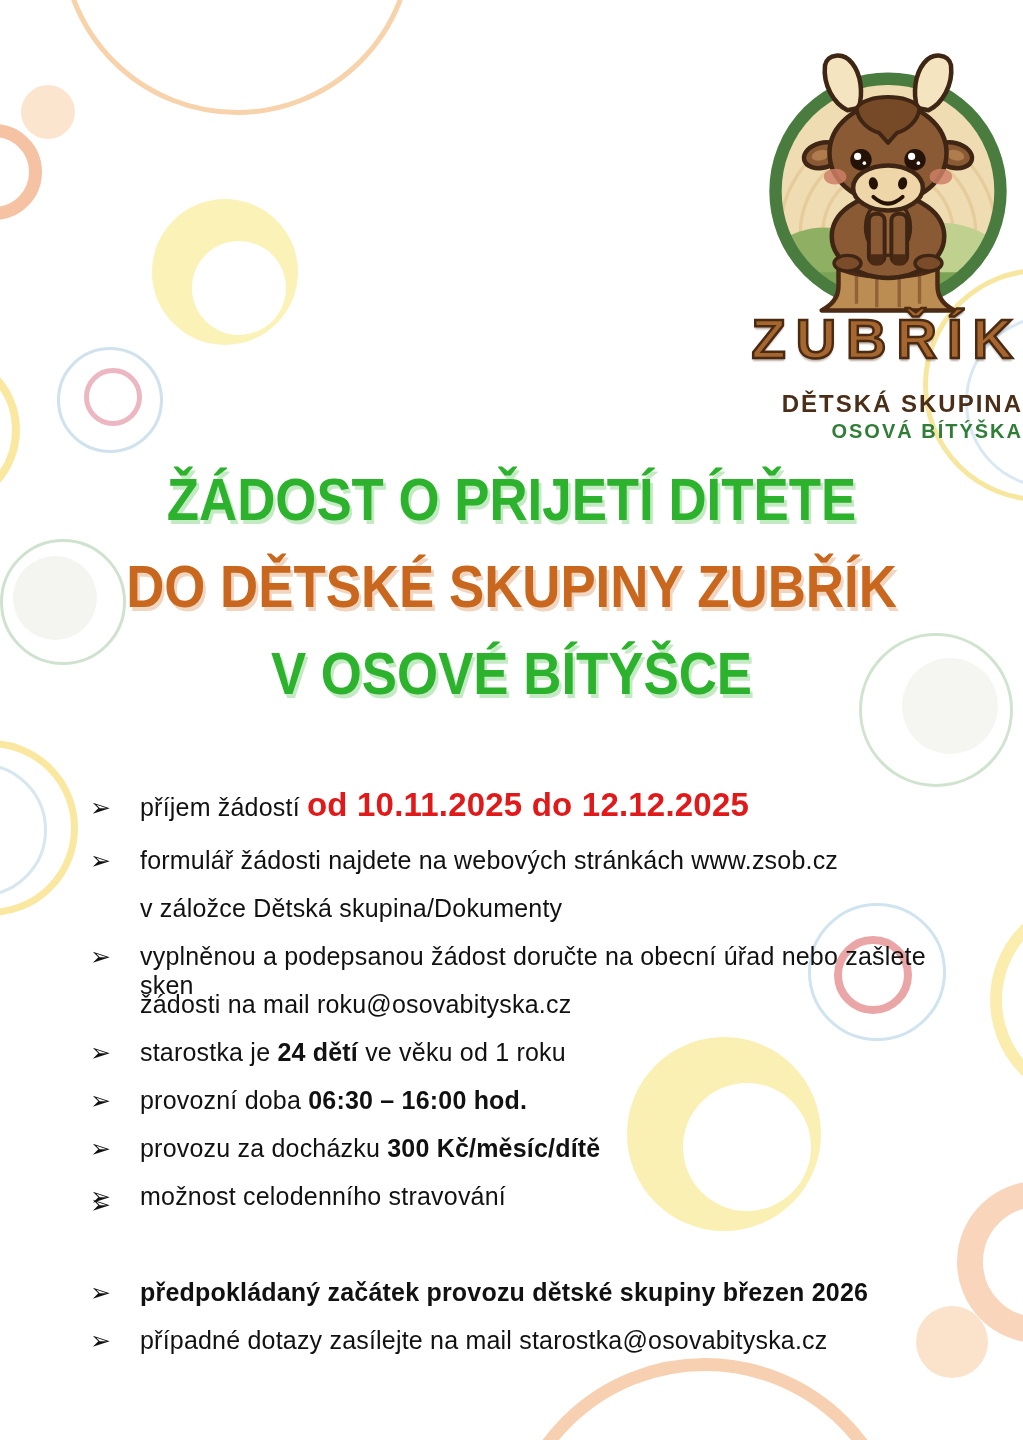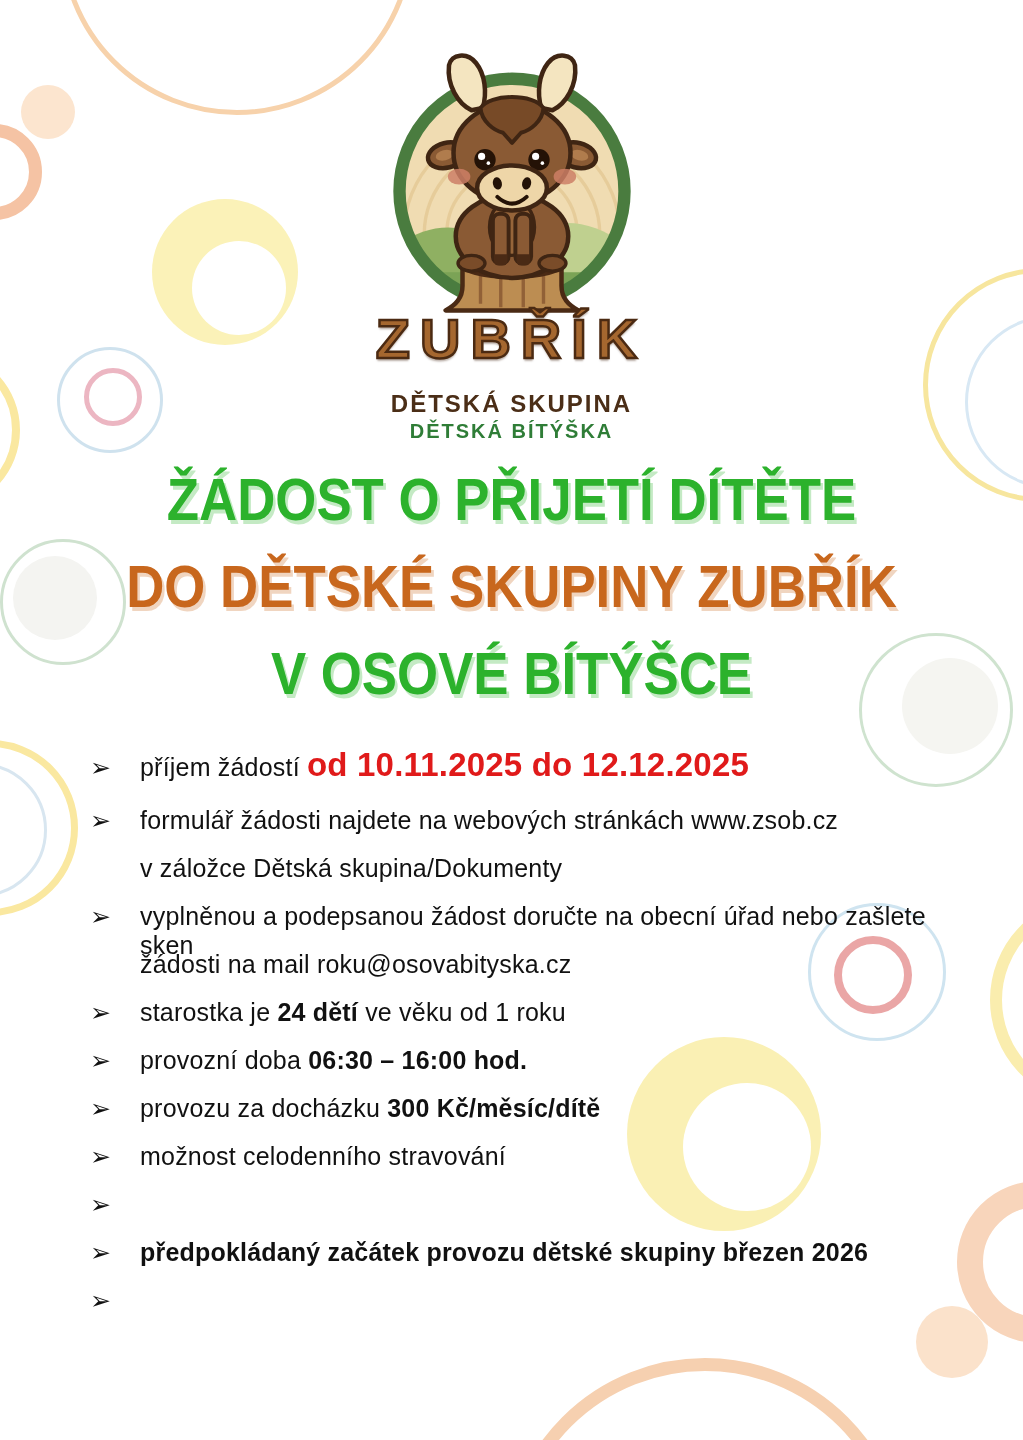--- a/index.html
+++ b/index.html
@@ -30,21 +30,21 @@
   .d12b{ left:834px; top:936px;  width:78px;  height:78px;  border:8px solid #eaa6a6; }
   .d13 { left:627px; top:1037px; width:194px; height:194px; background:#faf0b4; }
   .d13h{ left:56px;  top:46px;   width:128px; height:128px; background:#ffffff; position:absolute; border-radius:50%; }
   .d14 { left:957px; top:1181px; width:162px; height:162px; border:26px solid #f8d5bb; }
   .d15 { left:916px; top:1306px; width:72px;  height:72px;  background:#fbe2cb; }
   .d16 { left:503px; top:1358px; width:404px; height:404px; border:13px solid #f6d0b0; }
   .d17 { left:-140px;top:350px;  width:160px; height:160px; border:8px solid #fae8a0; }
   .d18 { left:990px; top:895px;  width:210px; height:210px; border:12px solid #faedae; }
 
   
-  .logo-wrap { position:absolute; top:45px; left:0; right:0; text-align:center; z-index:2; }
+  .logo-wrap { position:absolute; top:45px; left:0; right:0; text-align:right; z-index:2; }
   .brand {
     margin-top:-10px;
     font-size:56px; font-weight:bold; letter-spacing:10px;
     color:var(--brand_wood);
     -webkit-text-stroke:2.5px var(--brand_outline);
     text-shadow:0 3px 2px rgba(60,30,10,.35);
     line-height:60px;
   }
   .sub1 { margin-top:21px;  font-size:24px; font-weight:bold; letter-spacing:2px; color:var(--subtitle_brown); }
   .sub2 { margin-top:2px;  font-size:20px; font-weight:bold; letter-spacing:2px; color:var(--subtitle_green); }
@@ -57,21 +57,21 @@
     z-index:2; white-space:nowrap;
   }
   .t-green  { color:var(--heading_green);  text-shadow:3px 4px 0 rgba(44,178,44,.28); }
   .t-orange { color:var(--heading_orange); text-shadow:3px 4px 0 rgba(200,103,29,.28); }
 
   
   .bullets { position:absolute; left:90px; top:746px; width:880px; z-index:2; }
   .bullet:first-child { margin-bottom:12px; }
   .line { display:flex; align-items:baseline; height:48px; }
   .marker { flex:0 0 50px; font-size:25px; color:#101010; }
-  .txt { font-size:25px; color:var(--body_text); letter-spacing:.2px; }
+  .txt { font-size:25px; color:var(--body_text); letter-spacing:.2px;margin-top:40px; }
   .txt .red  { color:var(--date_red); font-weight:bold; font-size:33px; }
   .txt .bold { font-weight:bold; }
 </style>
 </head>
 <body>
 
 <div class="decor d1"></div>
 <div class="decor d2"></div>
 <div class="decor d3"></div>
 <div class="decor d4">
@@ -149,21 +149,21 @@
     <circle cx="147" cy="105" r="1.6" fill="#ffffff"></circle>
     <ellipse cx="73" cy="117" rx="10" ry="7" fill="#cd7f66" opacity=".85"></ellipse>
     <ellipse cx="167" cy="117" rx="10" ry="7" fill="#cd7f66" opacity=".85"></ellipse>
     <ellipse cx="120" cy="127" rx="31" ry="20" fill="#eed6a8" stroke="#3f2513" stroke-width="4"></ellipse>
     <ellipse cx="107" cy="123" rx="4" ry="5.5" fill="#241206" transform="rotate(-12 107 123)"></ellipse>
     <ellipse cx="133" cy="123" rx="4" ry="5.5" fill="#241206" transform="rotate(12 133 123)"></ellipse>
     <path d="M107,135 Q120,147 133,135" fill="none" stroke="#241206" stroke-width="3.5" stroke-linecap="round"></path>
   </svg>
   <div class="brand">ZUBŘÍK</div>
   <div class="sub1">DĚTSKÁ SKUPINA</div>
-  <div class="sub2">DĚTSKÁ BÍTÝŠKA</div>
+  <div class="sub2">OSOVÁ BÍTÝŠKA</div>
 </div>
 
 <div class="title">
   <div class="t-green">ŽÁDOST O PŘIJETÍ DÍTĚTE</div>
   <div class="t-orange">DO DĚTSKÉ SKUPINY ZUBŘÍK</div>
   <div class="t-green">V OSOVÉ BÍTÝŠCE</div>
 </div>
 
 <div class="bullets">
     <div class="bullet">
@@ -223,15 +223,16 @@
     </div>
     <div class="bullet">
       <div class="line">
         <span class="marker">➢</span>
         <span class="txt"><span class="bold">předpokládaný začátek provozu dětské skupiny březen 2026</span></span>
       </div>
     </div>
     <div class="bullet">
       <div class="line">
         <span class="marker">➢</span>
+        <span class="txt"><span>případné dotazy zasílejte na mail starostka@osovabityska.cz</span></span>
       </div>
     </div>
   </div>
 
 </body></html>

